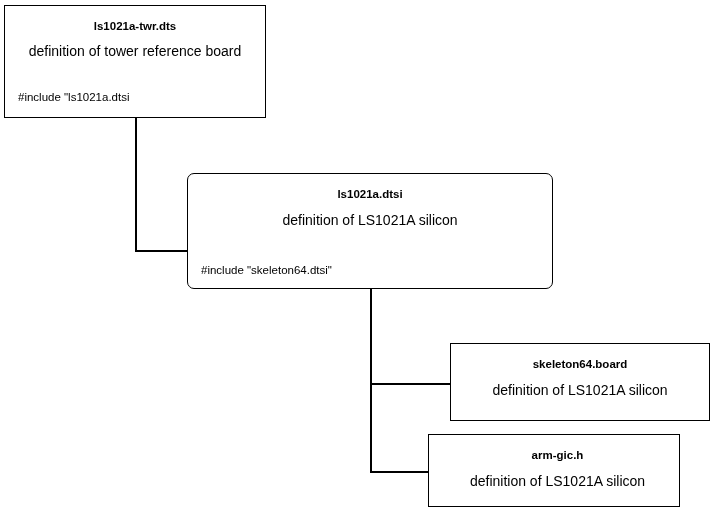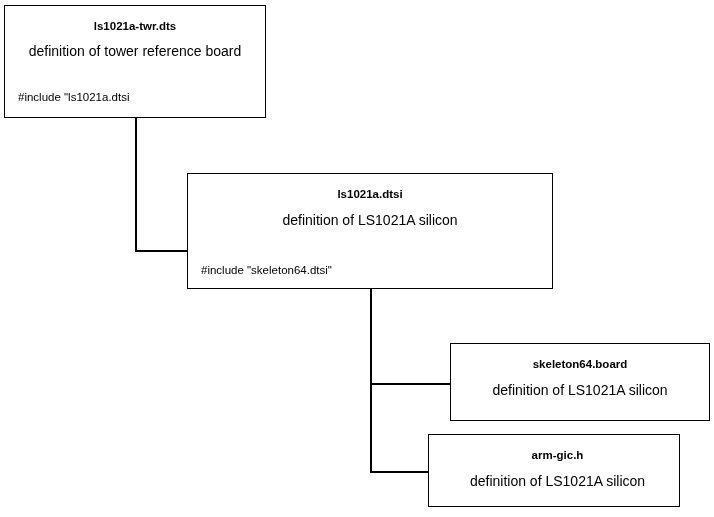--- a/index.html
+++ b/index.html
@@ -46,21 +46,21 @@
     position: absolute;
     background: #000000;
     z-index: 1;
   }
   
   #node-twr      { left: 4px;   top: 5px;   width: 262px; height: 113px; }
   #node-twr .node-title { margin-top: 14px; }
   #node-twr .node-desc  { margin-top: 12px; }
   #node-twr .node-includes { bottom: 11px; }
 
-  #node-ls1021a  { left: 187px; top: 173px; width: 366px; height: 116px; }
+  #node-ls1021a  { left: 187px; top: 173px; width: 366px; height: 116px; border-radius: 7px; }
   #node-ls1021a .node-title { margin-top: 14px; }
   #node-ls1021a .node-desc  { margin-top: 13px; }
   #node-ls1021a .node-includes { bottom: 9px; }
 
   #node-skeleton { left: 450px; top: 343px; width: 260px; height: 78px; }
   #node-skeleton .node-title { margin-top: 14px; }
   #node-skeleton .node-desc  { margin-top: 13px; }
 
   #node-armgic   { left: 428px; top: 434px; width: 252px; height: 73px; padding-left: 7px; }
   #node-armgic .node-title { margin-top: 14px; }

